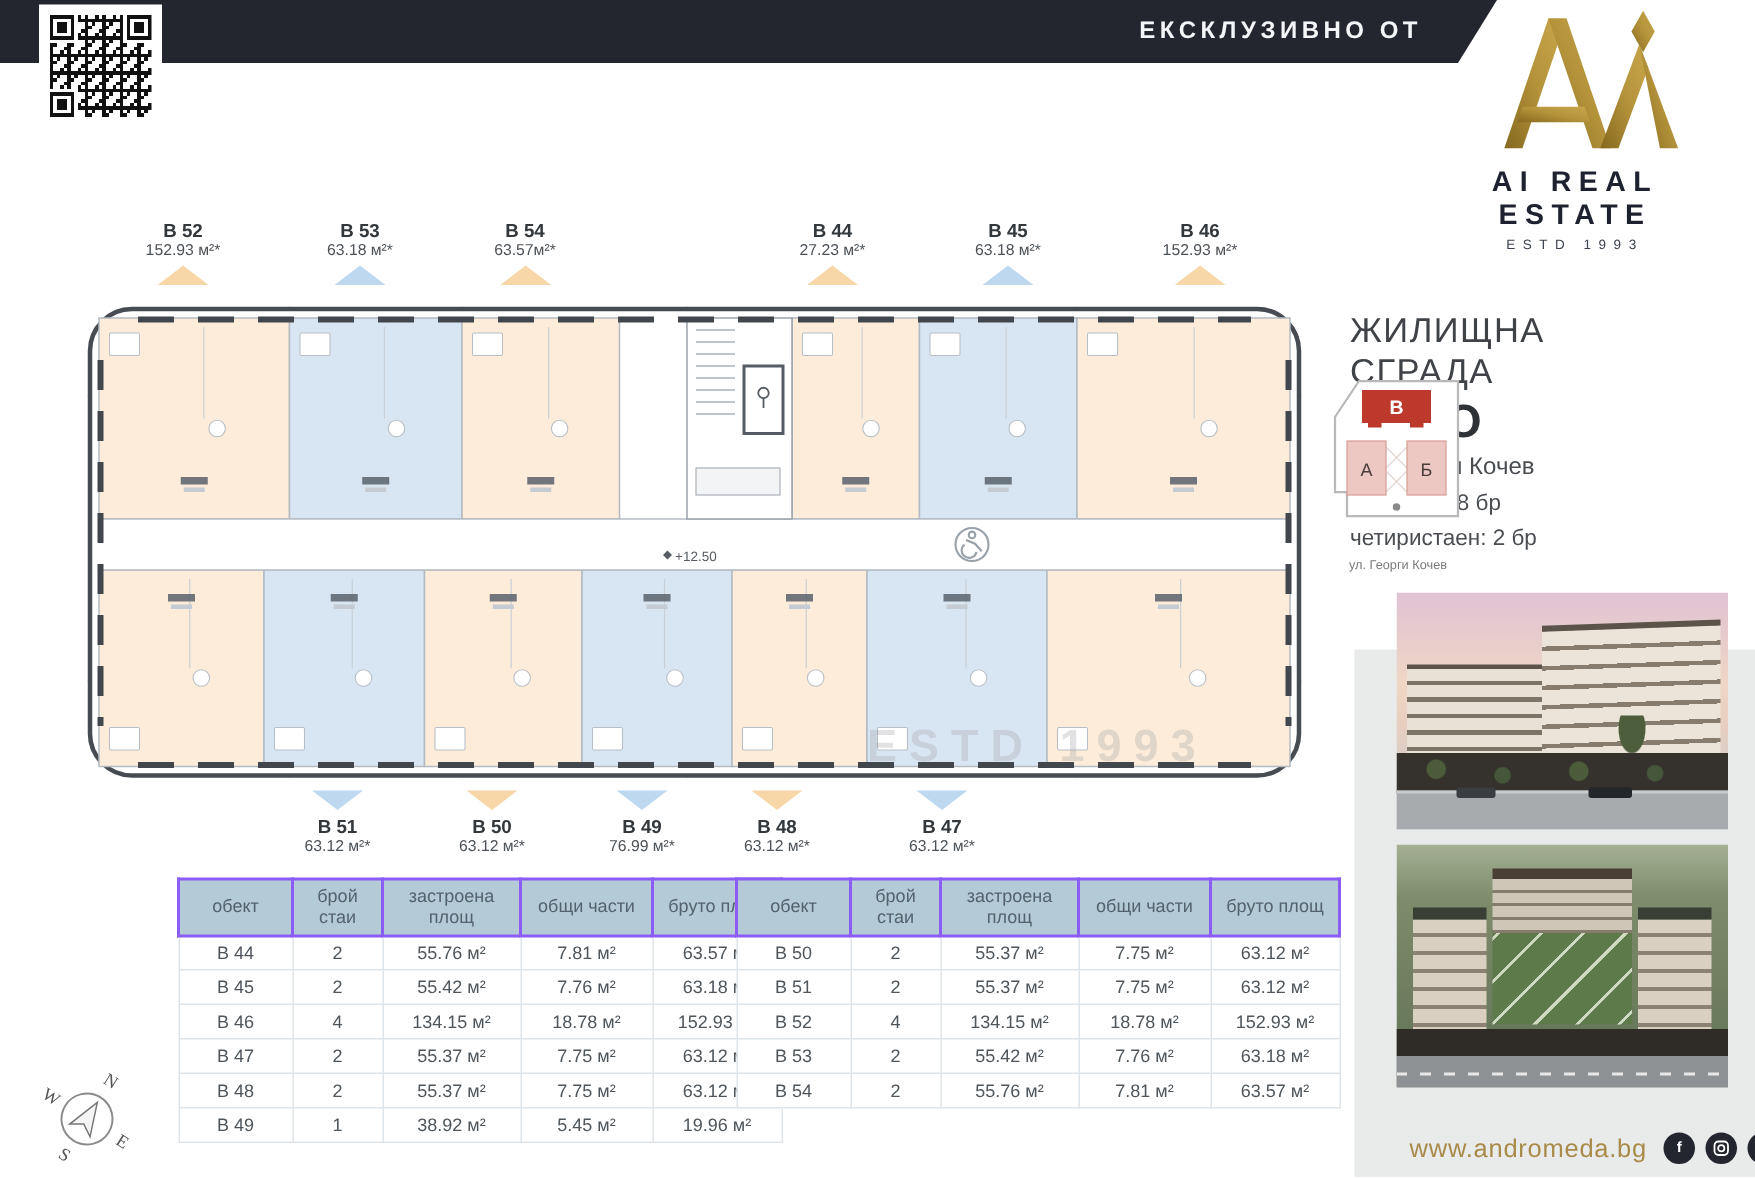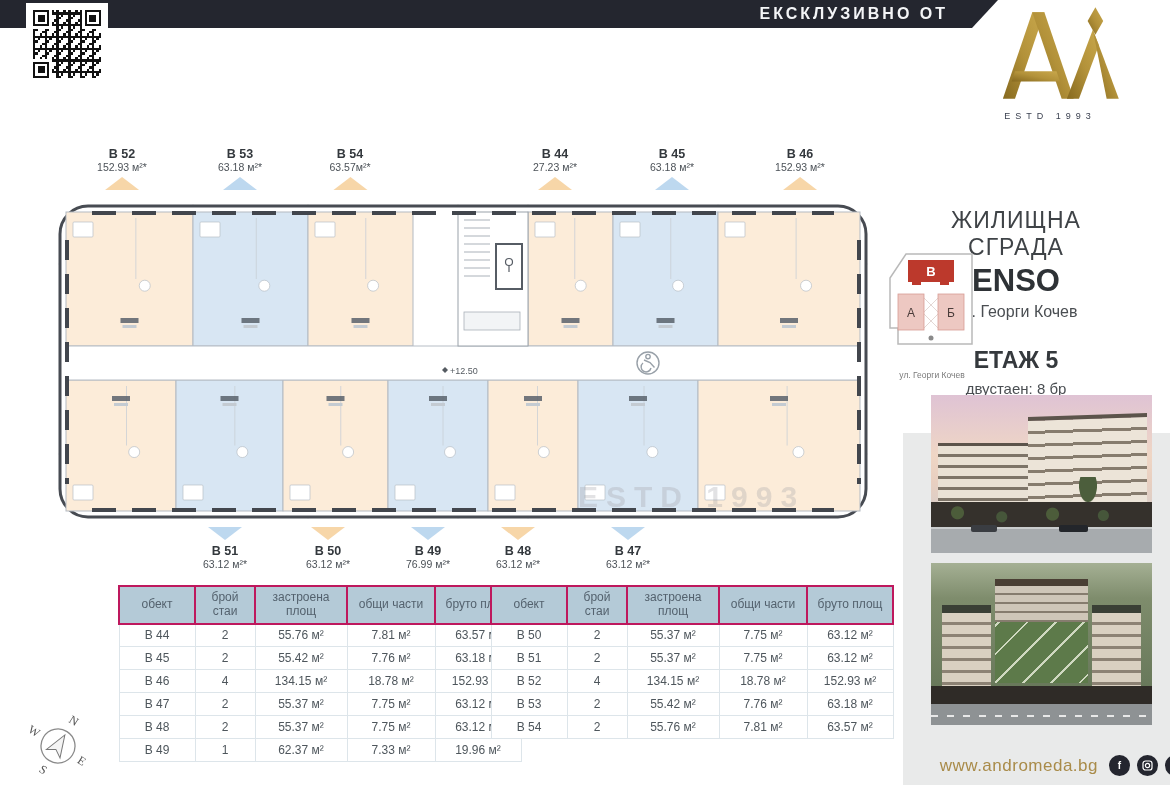--- a/index.html
+++ b/index.html
@@ -1,20 +1,20 @@
 <!DOCTYPE html>
 <html style="--navy: #24262f; --cream: #fcecd9; --blue: #d8e6f3; --triO: #f7d6a8; --triB: #bdd8ef; --red: #bc392c; --pink: #edc8c2; --thead: #b4cad7; --panel: #e9eaea; --gold2: #a98b49;"><head>
 <meta charset="utf-8">
 <style>
   html,body{margin:0;padding:0;background:#fff;}
   .page{position:relative;width:1170px;height:785px;background:#fff;overflow:hidden;
         font-family:"Liberation Sans",sans-serif;}
 
   
-  .ribbon{position:absolute;left:0;top:0;width:998px;height:28px;
+  .ribbon{position:absolute;left:0;top:0;width:998px;height:42px;
           background:var(--navy);display:flex;align-items:center;justify-content:flex-end;
           padding-right:50px;box-sizing:border-box;
           clip-path:polygon(0 0,100% 0,calc(100% - 26px) 100%,0 100%);}
   .ribbon span{color:#f4f5f7;font-weight:bold;font-size:16px;letter-spacing:3px;}
 
   
   .qr{position:absolute;left:26px;top:3px;width:68px;height:68px;background:#fff;
       padding:7px;}
 
   
@@ -28,21 +28,21 @@
   .pl-area{font-size:10.5px;color:#4c5258;}
   .pl-tri{width:0;height:0;margin:4px auto 2px;}
   .tri-up.orange{border-left:17px solid transparent;border-right:17px solid transparent;border-bottom:13px solid var(--triO);}
   .tri-up.blue{border-left:17px solid transparent;border-right:17px solid transparent;border-bottom:13px solid var(--triB);}
   .tri-down.orange{border-left:17px solid transparent;border-right:17px solid transparent;border-top:13px solid var(--triO);margin:0 auto 4px;}
   .tri-down.blue{border-left:17px solid transparent;border-right:17px solid transparent;border-top:13px solid var(--triB);margin:0 auto 4px;}
 
   .plan-wrap{position:absolute;left:58px;top:204px;width:810px;height:315px;}
 
   
-  .project-info{position:absolute;left:900px;top:207px;width:232px;text-align:center;color:#3c4044;}
+  .project-info{position:absolute;left:900px;top:207px;width:232px;text-align:left;color:#3c4044;}
   .pi-title{font-size:23px;letter-spacing:1px;color:#3f4347;}
   .pi-name{font-size:31px;font-weight:bold;color:#2e3236;margin-top:2px;}
   .pi-addr{font-size:16px;color:#4a4e52;margin-top:4px;}
   .pi-floor{font-size:23px;font-weight:bold;color:#35393d;margin-top:26px;}
   .pi-stat{font-size:15px;color:#4a4e52;margin-top:6px;}
 
   .site-plan{position:absolute;left:886px;top:252px;width:92px;text-align:center;}
   .site-plan .street{font-size:8.5px;color:#7a7a7a;margin-top:2px;}
 
   
@@ -78,21 +78,21 @@
   .p2-garage{left:0;bottom:13%;width:100%;height:11%;background:#2f2b27;}
   .p2-road{left:0;bottom:0;width:100%;height:13%;background:#8e9294;}
   .p2-dash{left:0;bottom:5%;width:100%;height:2px;
     background:repeating-linear-gradient(90deg,#e8e8e8 0 7px,transparent 7px 16px);}
 
   
   .unit-table{position:absolute;border-collapse:collapse;font-size:12px;}
   .t-left{left:118px;top:585px;}
   .t-right{left:490px;top:585px;}
   .unit-table th{background:var(--thead);color:#54626e;font-weight:normal;font-size:12px;
-      border:2px solid #be185d;padding:4px 6px;line-height:1.15;}
+      border:2px solid #8b5cf6;padding:4px 6px;line-height:1.15;}
   .unit-table td{border:1px solid #dde5ea;color:#4e565c;text-align:center;padding:3.5px 6px;background:#fff;}
   .unit-table tbody tr{height:23px;}
   .col-obj{width:62px;} .col-rooms{width:46px;} .col-built{width:78px;} .col-common{width:74px;} .col-gross{width:72px;}
 
   .footnote{position:absolute;left:0;top:763px;width:960px;text-align:center;
       font-size:11px;color:#5a5a5a;}
 
   
   .footer-row{position:absolute;left:903px;top:755px;width:283px;display:flex;
       align-items:center;justify-content:flex-end;gap:7px;}
@@ -473,20 +473,21 @@
       </defs>
       <g fill="url(#gld)">
         <polygon points="38,108 72,8 86,8 52,108"></polygon>
         <polygon points="72,8 86,8 120,108 106,108"></polygon>
         <polygon points="52,76 100,76 104,88 48,88"></polygon>
         <polygon points="112,108 142,28 149,46 126,108"></polygon>
         <polygon points="142,28 149,46 172,108 158,108"></polygon>
         <polygon points="145,2 154,18 145,34 136,18"></polygon>
       </g>
     </svg>
+    <div class="brand">AI REAL ESTATE</div>
     <div class="estd">ESTD 1993</div>
   </div>
 
   <div class="plan-wrap">
     <svg id="plan-svg" width="810" height="315" viewBox="0 0 810 315">
 
       <g stroke="rgba(110,120,135,0.16)" stroke-width="1">
         <line x1="-6" y1="60" x2="816" y2="60"></line>
           <line x1="-6" y1="250" x2="816" y2="250"></line>
         <line x1="135" y1="-4" x2="135" y2="319"></line>
@@ -710,21 +711,20 @@
         <div class="pl-tri tri-down blue"></div>
         <div class="pl-id">В 47</div>
         <div class="pl-area">63.12 м²*</div>
       </div>
     </div>
 
   <div class="project-info">
     <div class="pi-title">ЖИЛИЩНА СГРАДА</div>
     <div class="pi-name">ENSO</div>
     <div class="pi-addr">ул. Георги Кочев</div>
-    <div class="pi-floor">ЕТАЖ 5</div>
     <div class="pi-stat">двустаен: 8 бр</div>
     <div class="pi-stat">четиристаен: 2 бр</div>
   </div>
 
   <div class="site-plan">
     <svg width="88" height="112" viewBox="0 0 88 112">
       <polygon points="18,2 84,2 84,92 10,92 10,76 2,76 2,26 18,2" fill="#ffffff" stroke="#b9b9b9" stroke-width="1.5"></polygon>
       <g stroke="#e3d7d4" stroke-width="1">
         <line x1="36" y1="46" x2="50" y2="60"></line>
           <line x1="50" y1="46" x2="36" y2="60"></line>
@@ -810,22 +810,22 @@
         <tr>
           <td>В 48</td>
           <td>2</td>
           <td>55.37 м²</td>
           <td>7.75 м²</td>
           <td>63.12 м²</td>
         </tr>
         <tr>
           <td>В 49</td>
           <td>1</td>
-          <td>62.37 м²</td>
-          <td>7.33 м²</td>
+          <td>38.92 м²</td>
+          <td>5.45 м²</td>
           <td>19.96 м²</td>
         </tr>
       </tbody>
   </table>
   <table class="unit-table t-right">
     <thead>
         <tr id="thead-right">
           <th class="col-obj">обект</th>
           <th class="col-rooms">брой стаи</th>
           <th class="col-built">застроена площ</th>

